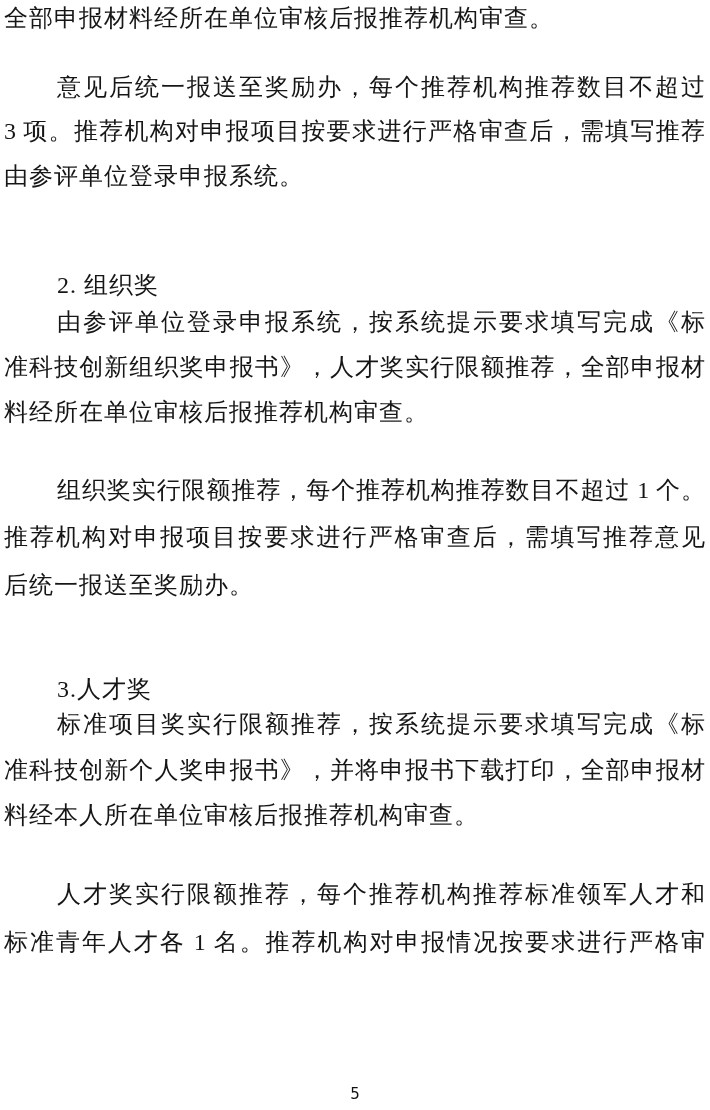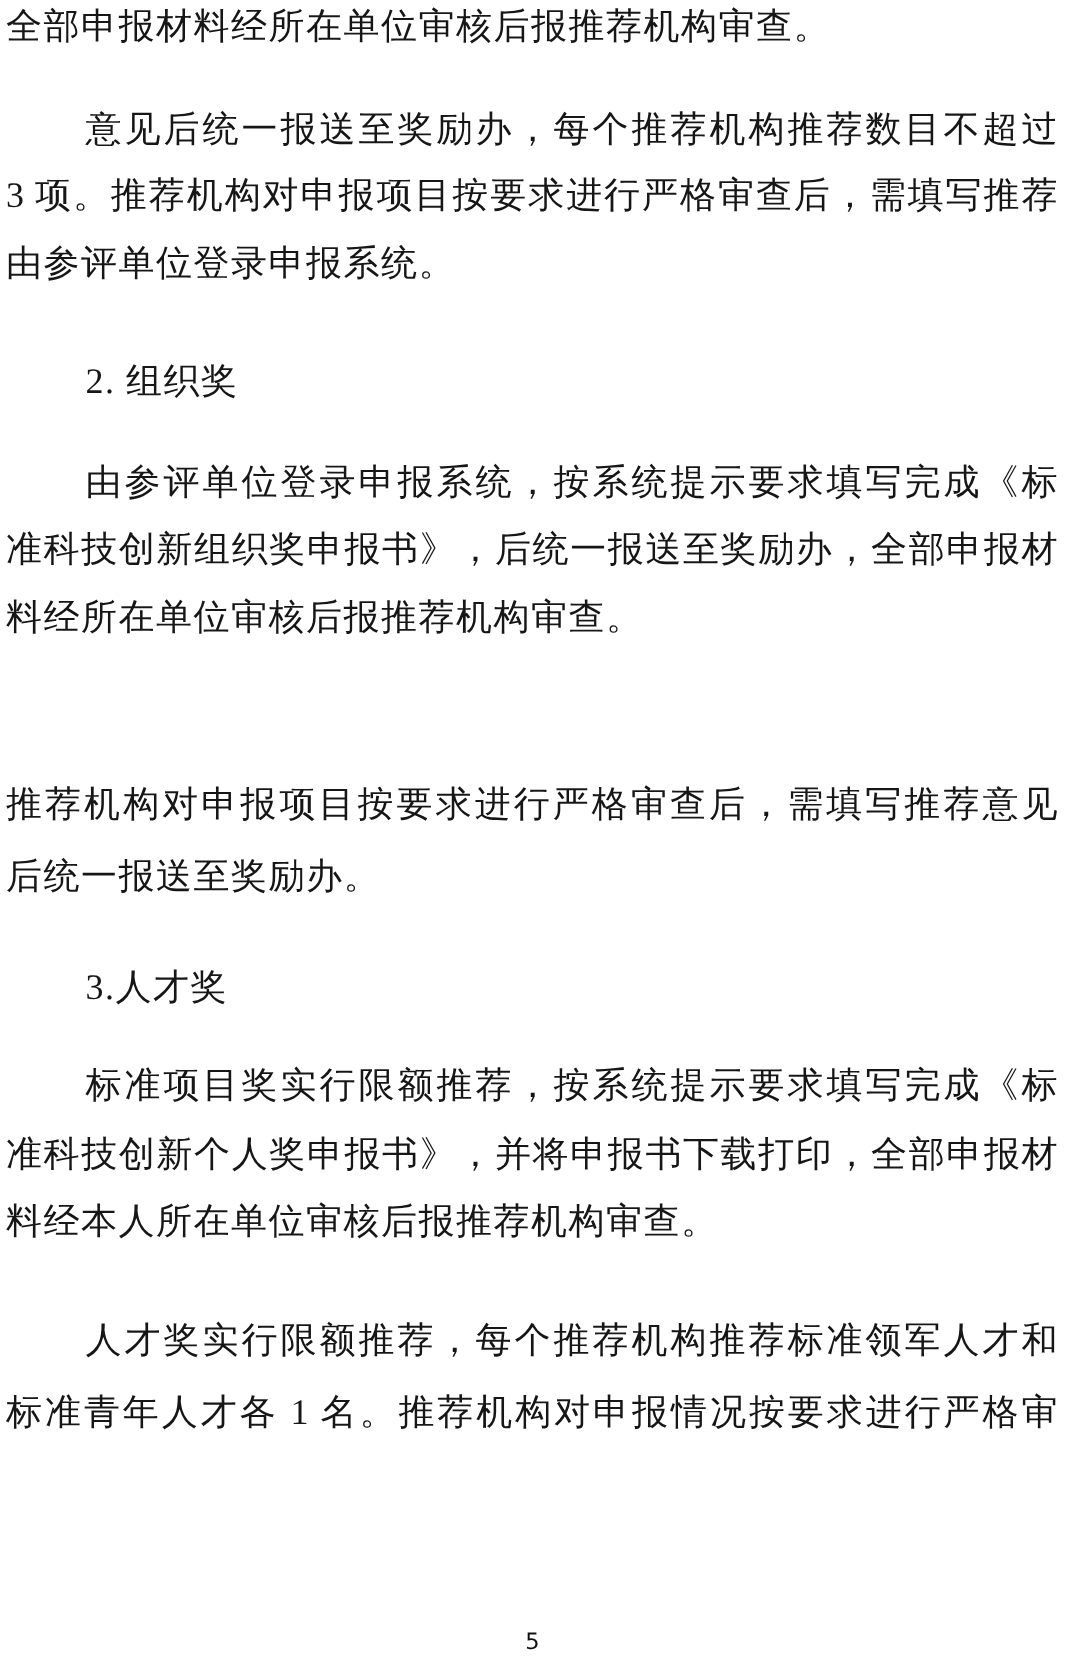--- a/index.html
+++ b/index.html
@@ -26,21 +26,21 @@
   }
   
   .jf {
     white-space: normal;
     letter-spacing: 0;
     text-align: justify;
     text-align-last: justify;
   }
   
   .ind { padding-left: 53px; }
-  .heading { padding-left: 53px; }
+  .heading { padding-left: 53px; margin-top: 30px; }
   .page-number {
     position: absolute;
     left: 0; right: 0;
     top: 1085px;
     text-align: center;
     font-family: "DejaVu Sans", sans-serif;
     font-size: 15px;
     color: #111111;
   }
 </style>
@@ -51,23 +51,24 @@
 
   <div class="line" style="top:0px">全部申报材料经所在单位审核后报推荐机构审查。</div>
 
   <div class="line jf ind" style="top:69px">意见后统一报送至奖励办，每个推荐机构推荐数目不超过</div>
   <div class="line jf" style="top:113px">3 项。推荐机构对申报项目按要求进行严格审查后，需填写推荐</div>
   <div class="line" style="top:158px">由参评单位登录申报系统。</div>
 
   <div class="line heading" style="top:237px">2. 组织奖</div>
 
   <div class="line jf ind" style="top:304px">由参评单位登录申报系统，按系统提示要求填写完成《标</div>
-  <div class="line jf" style="top:349px">准科技创新组织奖申报书》，后统一报送至奖励办，全部申报材</div>
+  <div class="line jf" style="top:349px">准科技创新组织奖申报书》，人才奖实行限额推荐，全部申报材</div>
   <div class="line" style="top:394px">料经所在单位审核后报推荐机构审查。</div>
 
+  <div class="line jf ind" style="top:472px">组织奖实行限额推荐，每个推荐机构推荐数目不超过 1 个。</div>
   <div class="line jf" style="top:519px">推荐机构对申报项目按要求进行严格审查后，需填写推荐意见</div>
   <div class="line" style="top:567px">后统一报送至奖励办。</div>
 
   <div class="line heading" style="top:641px">3.人才奖</div>
 
   <div class="line jf ind" style="top:706px">标准项目奖实行限额推荐，按系统提示要求填写完成《标</div>
   <div class="line jf" style="top:752px">准科技创新个人奖申报书》，并将申报书下载打印，全部申报材</div>
   <div class="line" style="top:797px">料经本人所在单位审核后报推荐机构审查。</div>
 
   <div class="line jf ind" style="top:876px">人才奖实行限额推荐，每个推荐机构推荐标准领军人才和</div>

